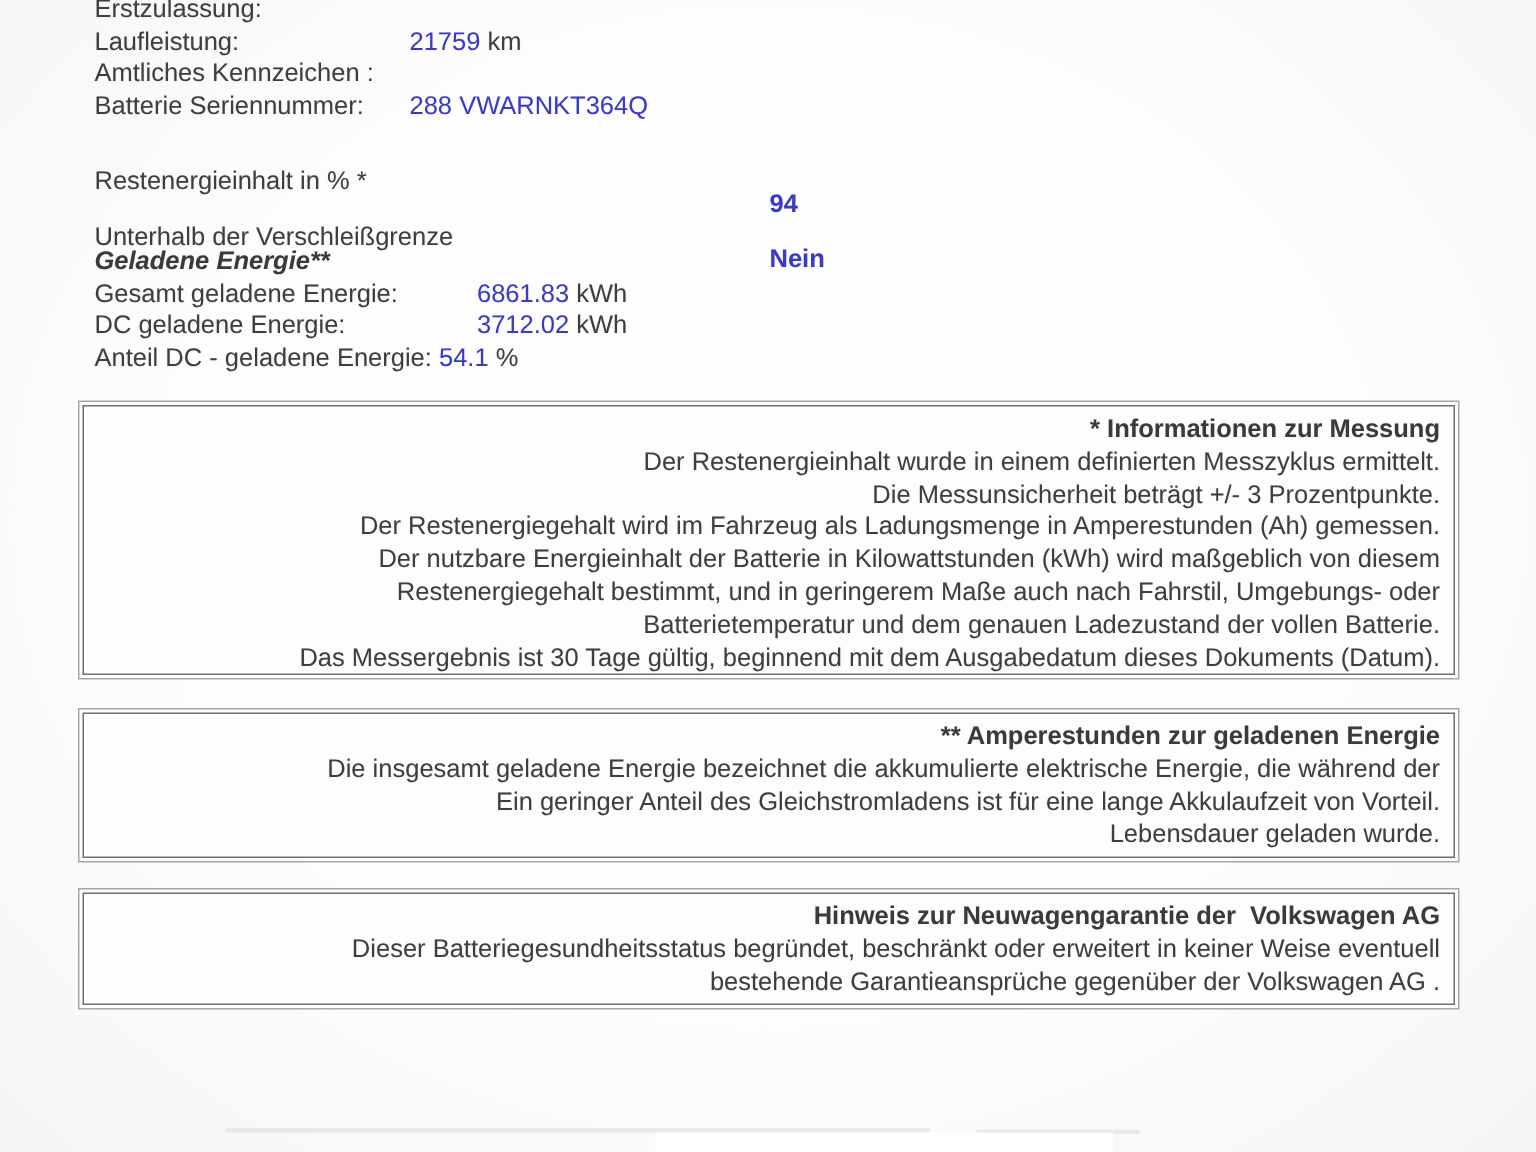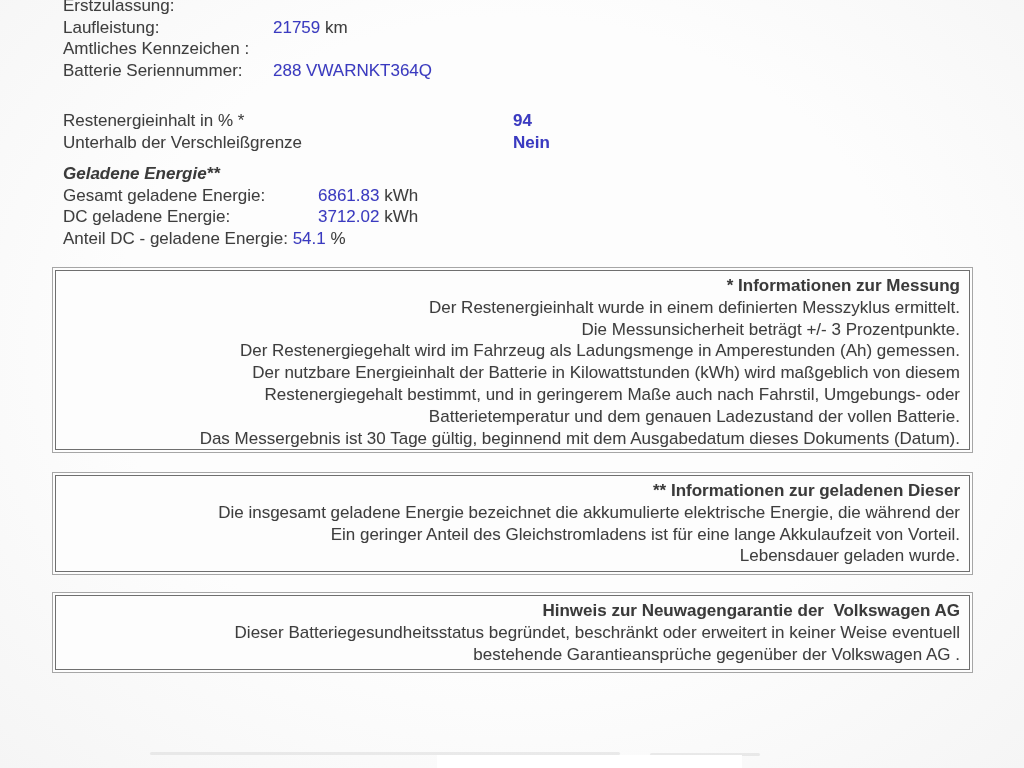--- a/index.html
+++ b/index.html
@@ -16,21 +16,21 @@
   .vehicle { top:-5px; }
   .status  { top:110px; }
   .energy  { top:163px; }
   .row { display:flex; line-height:21.5px; white-space:pre; }
   .lbl { flex:none; }
   .vehicle .lbl { width:210px; }
   .status  .lbl { width:450px; }
   .energy  .row.col .lbl { width:255px; }
   .energy  .row.inline .lbl { width:auto; }
   .num { color:#3a3ac2; }
-  .status .num { font-weight:bold; }
+  .status .num { font-weight:bold;margin-top:15px; }
   .sec-title { font-weight:bold; line-height:21.5px; color:#3a3a3a;font-style:italic; }
   .info-box {
     position:absolute; left:52px; width:921px;
     border:1px solid #a6a6a6; padding:2px; background:#fdfdfd;text-align:right;
   }
   .info-box .inner {
     border:1px solid #6f6f6f; height:100%;
     padding:4px 9px 6px 9px; background:#fdfdfd;
   }
   .box1 { top:267px; height:186px; }
@@ -102,21 +102,21 @@
       <div class="box-line">Der Restenergiegehalt wird im Fahrzeug als Ladungsmenge in Amperestunden (Ah) gemessen.</div>
       <div class="box-line">Der nutzbare Energieinhalt der Batterie in Kilowattstunden (kWh) wird maßgeblich von diesem</div>
       <div class="box-line">Restenergiegehalt bestimmt, und in geringerem Maße auch nach Fahrstil, Umgebungs- oder</div>
       <div class="box-line">Batterietemperatur und dem genauen Ladezustand der vollen Batterie.</div>
       <div class="box-line">Das Messergebnis ist 30 Tage gültig, beginnend mit dem Ausgabedatum dieses Dokuments (Datum).</div>
     </div>
   </div>
 
   <div class="info-box box2">
     <div class="inner">
-      <div class="box-title">** Informationen zur geladenen Dieser</div>
+      <div class="box-title">** Amperestunden zur geladenen Energie</div>
       <div class="box-line">Die insgesamt geladene Energie bezeichnet die akkumulierte elektrische Energie, die während der</div>
       <div class="box-line">Ein geringer Anteil des Gleichstromladens ist für eine lange Akkulaufzeit von Vorteil.</div>
       <div class="box-line">Lebensdauer geladen wurde.</div>
     </div>
   </div>
 
   <div class="info-box box3">
     <div class="inner">
       <div class="box-title">Hinweis zur Neuwagengarantie der  Volkswagen AG</div>
       <div class="box-line">Dieser Batteriegesundheitsstatus begründet, beschränkt oder erweitert in keiner Weise eventuell</div>

